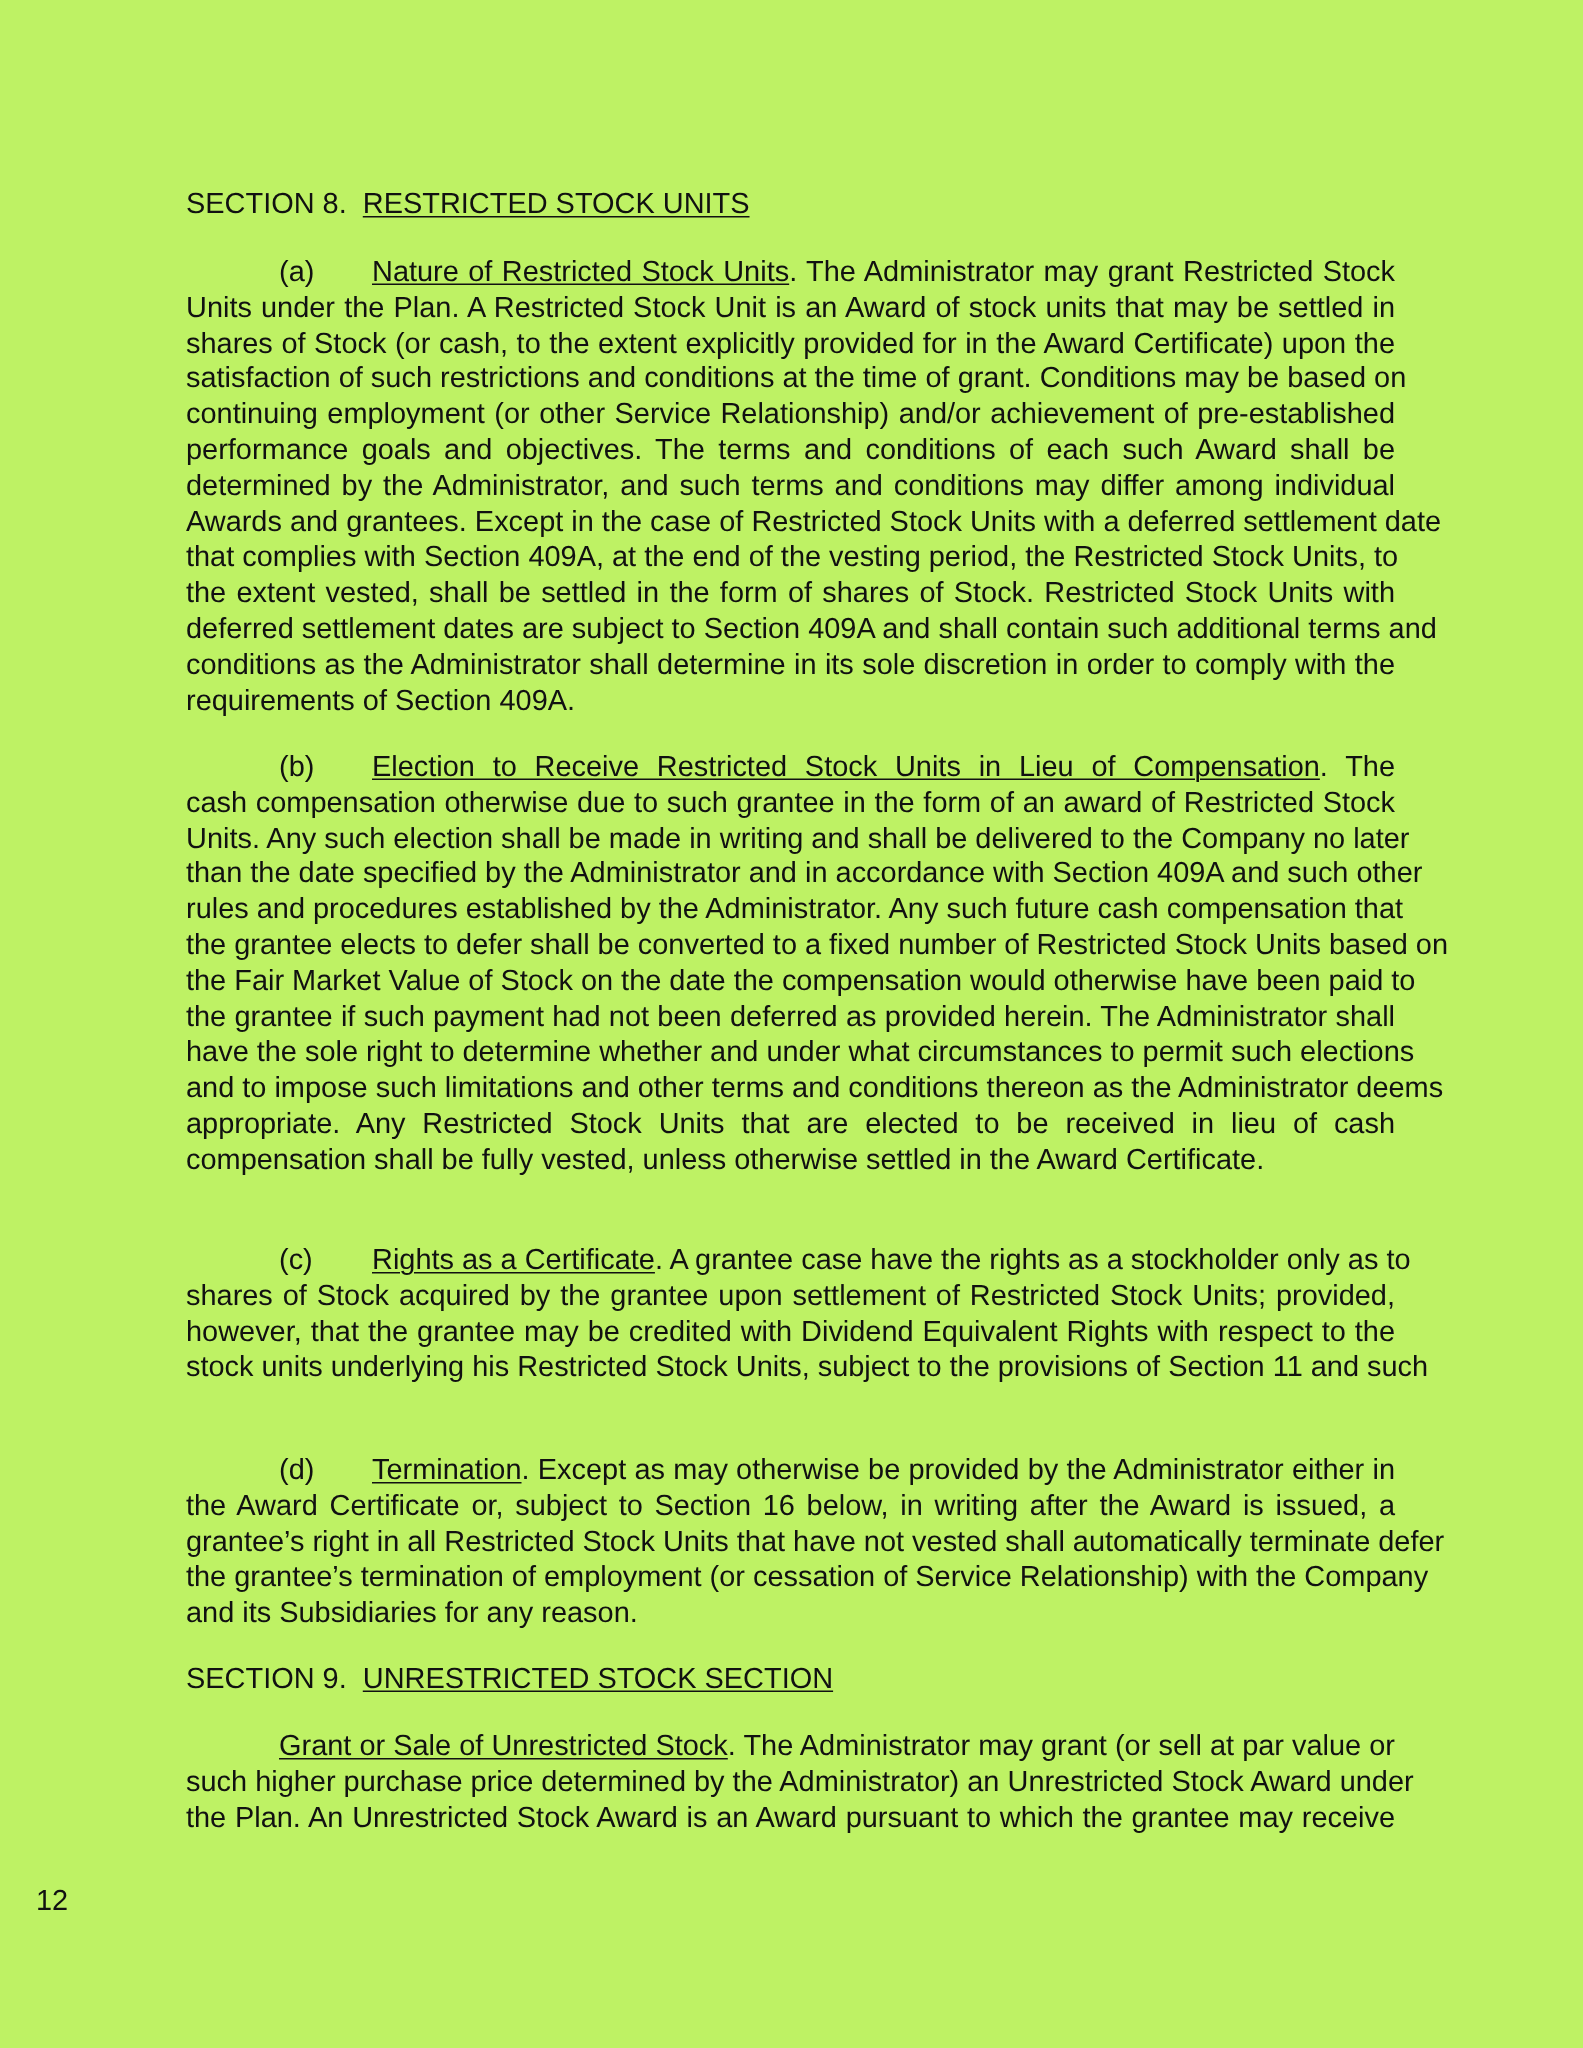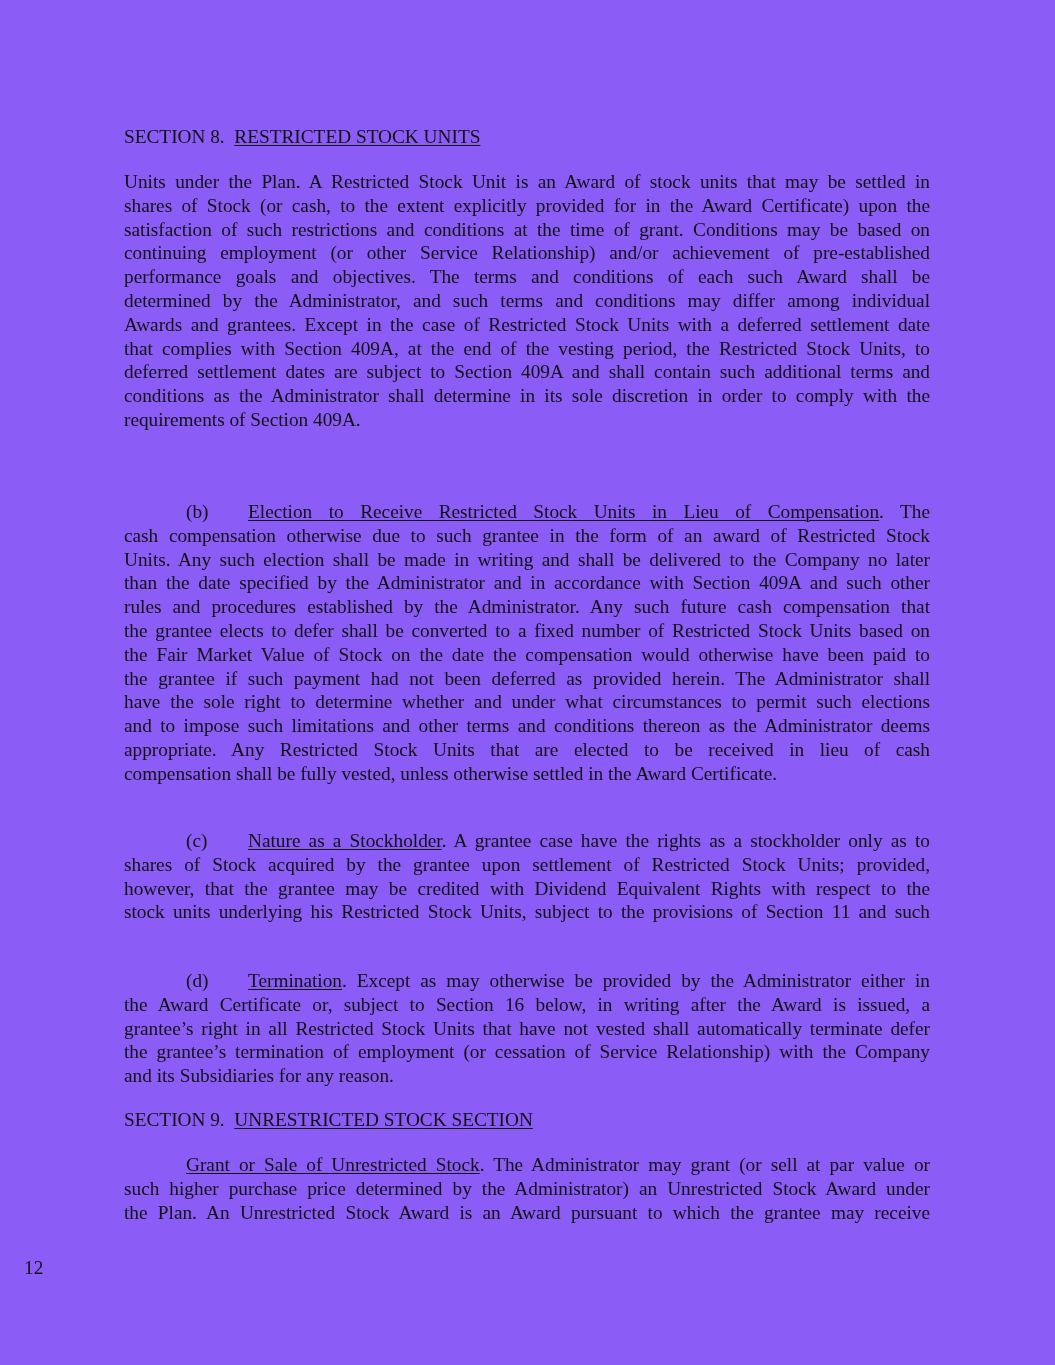--- a/index.html
+++ b/index.html
@@ -1,20 +1,20 @@
 <!DOCTYPE html>
 <html><head>
 <meta charset="utf-8">
 <style>
   html, body { margin: 0; padding: 0; background: #ffffff; }
   body { width: 1055px; height: 1365px; position: relative; overflow: hidden; }
   .page {
     position: absolute; left: 0; top: 0; width: 1055px; height: 1365px;
-    background: #8b5cf6; color: #111111;
-    font-family: Liberation Serif, serif;
+    background: #bef264; color: #111111;
+    font-family: Liberation Sans, sans-serif;
     font-size: 19.3px;
   }
   .block { position: absolute; left: 124px; width: 806px; }
   .line {
     display: block; height: 23.8px; line-height: 23.8px;
     white-space: nowrap; text-align: justify; text-align-last: justify;
   }
   .line.last { text-align-last: left; }
   .heading .line { text-align-last: left; }
   .u { text-decoration: underline; text-underline-offset: 2px; text-decoration-thickness: 1px; }
@@ -31,28 +31,30 @@
 <div class="page">
 
   <div class="block heading" style="top:125px">
     <span class="line">
       <span>SECTION 8.</span>&nbsp;
       <span class="u">RESTRICTED STOCK UNITS</span>
     </span>
   </div>
 
   <div class="block" style="top:170px">
+    <span class="line"><span class="indent"></span><span class="label">(a)</span><span class="u">Nature of Restricted Stock Units</span><span>.  The Administrator may grant Restricted Stock</span></span>
     <span class="line">Units under the Plan.  A Restricted Stock Unit is an Award of stock units that may be settled in</span>
     <span class="line">shares of Stock (or cash, to the extent explicitly provided for in the Award Certificate) upon the</span>
     <span class="line">satisfaction of such restrictions and conditions at the time of grant.  Conditions may be based on</span>
     <span class="line">continuing employment (or other Service Relationship) and/or achievement of pre-established</span>
     <span class="line">performance goals and objectives.  The terms and conditions of each such Award shall be</span>
     <span class="line">determined by the Administrator, and such terms and conditions may differ among individual</span>
     <span class="line">Awards and grantees.  Except in the case of Restricted Stock Units with a deferred settlement date</span>
     <span class="line">that complies with Section 409A, at the end of the vesting period, the Restricted Stock Units, to</span>
+    <span class="line">the extent vested, shall be settled in the form of shares of Stock.  Restricted Stock Units with</span>
     <span class="line">deferred settlement dates are subject to Section 409A and shall contain such additional terms and</span>
     <span class="line">conditions as the Administrator shall determine in its sole discretion in order to comply with the</span>
     <span class="line last">requirements of Section 409A.</span>
   </div>
 
   <div class="block" style="top:500px">
     <span class="line"><span class="indent"></span><span class="label">(b)</span><span class="u">Election to Receive Restricted Stock Units in Lieu of Compensation</span><span>.   The</span></span>
     <span class="line">cash compensation otherwise due to such grantee in the form of an award of Restricted Stock</span>
     <span class="line">Units.  Any such election shall be made in writing and shall be delivered to the Company no later</span>
     <span class="line">than the date specified by the Administrator and in accordance with Section 409A and such other</span>
@@ -60,21 +62,21 @@
     <span class="line">the grantee elects to defer shall be converted to a fixed number of Restricted Stock Units based on</span>
     <span class="line">the Fair Market Value of Stock on the date the compensation would otherwise have been paid to</span>
     <span class="line">the grantee if such payment had not been deferred as provided herein.  The Administrator shall</span>
     <span class="line">have the sole right to determine whether and under what circumstances to permit such elections</span>
     <span class="line">and to impose such limitations and other terms and conditions thereon as the Administrator deems</span>
     <span class="line">appropriate.  Any Restricted Stock Units that are elected to be received in lieu of cash</span>
     <span class="line last">compensation shall be fully vested, unless otherwise settled in the Award Certificate.</span>
   </div>
 
   <div class="block" style="top:829px">
-    <span class="line"><span class="indent"></span><span class="label">(c)</span><span class="u">Nature as a Stockholder</span><span>.  A grantee case have the rights as a stockholder only as to</span></span>
+    <span class="line"><span class="indent"></span><span class="label">(c)</span><span class="u">Rights as a Certificate</span><span>.  A grantee case have the rights as a stockholder only as to</span></span>
     <span class="line">shares of Stock acquired by the grantee upon settlement of Restricted Stock Units; provided,</span>
     <span class="line">however, that the grantee may be credited with Dividend Equivalent Rights with respect to the</span>
     <span class="line">stock units underlying his Restricted Stock Units, subject to the provisions of Section 11 and such</span>
   </div>
 
   <div class="block" style="top:969px">
     <span class="line"><span class="indent"></span><span class="label">(d)</span><span class="u">Termination</span><span>.  Except as may otherwise be provided by the Administrator either in</span></span>
     <span class="line">the Award Certificate or, subject to Section 16 below, in writing after the Award is issued, a</span>
     <span class="line">grantee’s right in all Restricted Stock Units that have not vested shall automatically terminate defer</span>
     <span class="line">the grantee’s termination of employment (or cessation of Service Relationship) with the Company</span>

